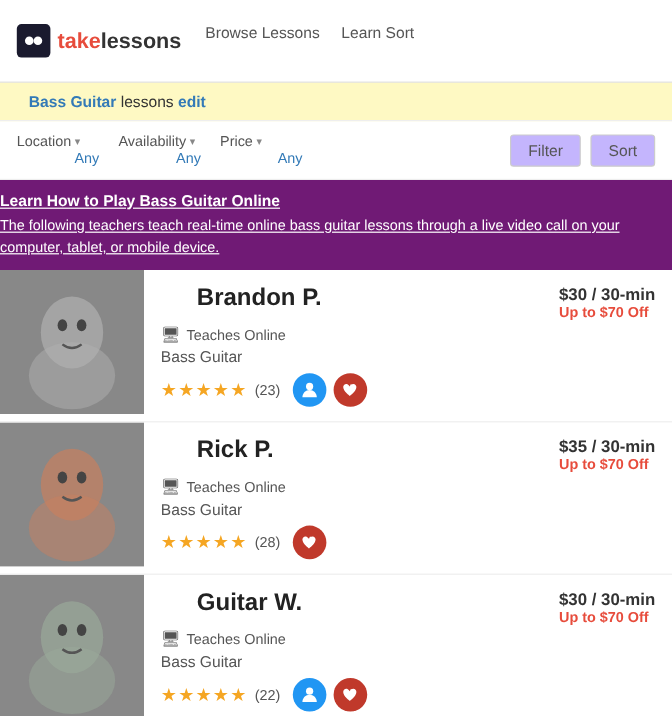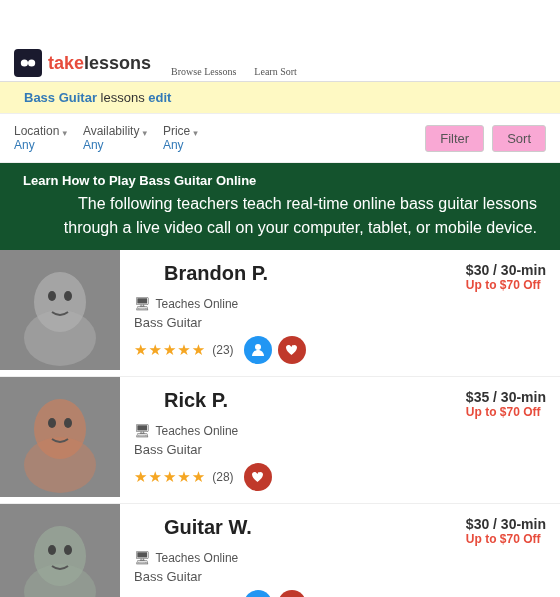--- a/index.html
+++ b/index.html
@@ -1,44 +1,44 @@
 <!DOCTYPE html>
 <html><head>
   <meta charset="utf-8">
   <style>
     * { box-sizing: border-box; margin: 0; padding: 0; }
     body { font-family: Arial, sans-serif; font-size: 13px; color: #333; width: 560px; background: #fff; }
 
     
-    .header { display: flex; align-items: flex-end; padding: 4px 14px; border-bottom: 1px solid #ddd; background: #fff; margin-top: 45px; }
+    .header { display: flex; align-items: flex-start; padding: 20px 14px; border-bottom: 1px solid #ddd; background: #fff; }
     .logo { display: flex; align-items: center; margin-right: 20px; cursor: pointer; }
     .logo-icon { width: 28px; height: 28px; background: #1a1a2e; border-radius: 4px; display: flex; align-items: center; justify-content: center; margin-right: 6px; }
     .logo-icon svg { width: 18px; height: 18px; }
     .logo-text { font-size: 18px; font-weight: bold; color: #333; }
     .logo-text span { color: #e74c3c; }
     .nav { display: flex; gap: 18px; }
-    .nav a { text-decoration: none; color: #555; font-size: 10px; cursor: pointer; font-family: Liberation Serif, serif; }
+    .nav a { text-decoration: none; color: #555; font-size: 13px; cursor: pointer; }
 
     
     .breadcrumb { padding: 8px 24px; background: #fef9c3; border-bottom: 1px solid #eee; font-size: 13px; }
     .breadcrumb a { color: #337ab7; text-decoration: none; font-weight: bold; }
 
     
     .filters { display: flex; align-items: center; padding: 10px 14px; border-bottom: 1px solid #eee; gap: 16px; }
     .filter-group { display: flex; flex-direction: column; }
-    .filter-label { font-size: 12px; color: #555; display: flex; align-items: flex-end; gap: 3px; cursor: pointer; }
-    .filter-value { font-size: 12px; color: #337ab7; }
+    .filter-label { font-size: 12px; color: #555; display: flex; align-items: center; gap: 3px; cursor: pointer; }
+    .filter-value { font-size: 12px; color: #337ab7; margin-left: 48px; }
     .chevron { font-size: 9px; color: #888; }
     .filter-buttons { margin-left: auto; display: flex; gap: 8px; }
-    .btn-filter, .btn-sort { padding: 5px 14px; border: 1px solid #ccc; background: #f9a8d4; border-radius: 3px; font-size: 13px; cursor: pointer; color: #555; }
-
-    
-    .info-banner { background: #14532d; color: #fff; padding: 10px 23px; }
+    .btn-filter, .btn-sort { padding: 5px 14px; border: 1px solid #ccc; background: #c4b5fd; border-radius: 3px; font-size: 13px; cursor: pointer; color: #555; }
+
+    
+    .info-banner { background: #701a75; color: #fff; padding: 10px 0; text-decoration: underline; }
     .info-banner h3 { font-size: 13px; font-weight: bold; margin-bottom: 4px; }
-    .info-banner p { font-size: 16px; line-height: 1.5; text-align: right; }
+    .info-banner p { font-size: 12px; line-height: 1.5; }
 
     
     .teacher-list { }
     .teacher-card { display: flex; border-bottom: 1px solid #eee; }
     .teacher-photo { width: 120px; min-height: 110px; flex-shrink: 0; overflow: hidden; }
     .teacher-photo .photo-placeholder { width: 120px; height: 120px; background: #888; display: flex; align-items: center; justify-content: center; overflow: hidden; }
 
     
     .photo-1 { background: linear-gradient(135deg, #555 0%, #333 100%); }
     .photo-2 { background: linear-gradient(135deg, #8B4513 0%, #5c3317 100%); }

